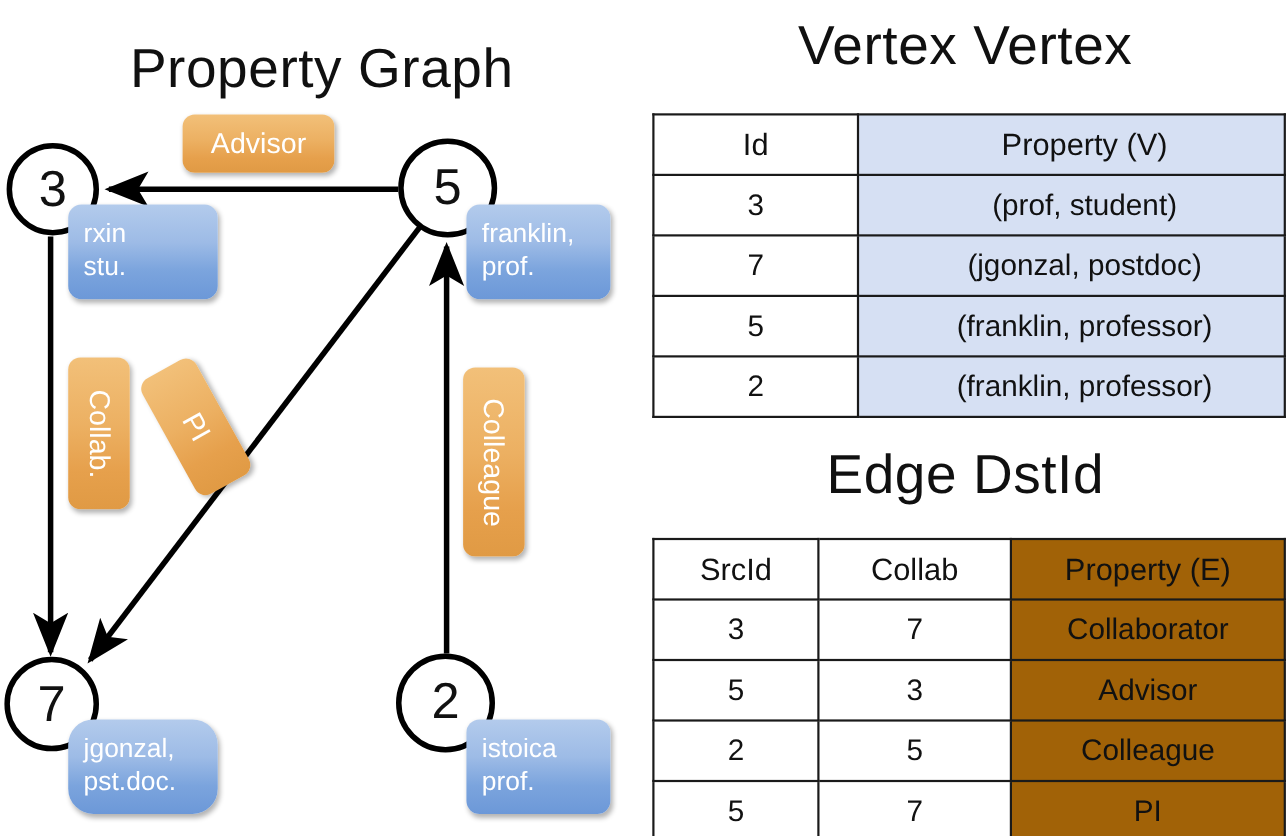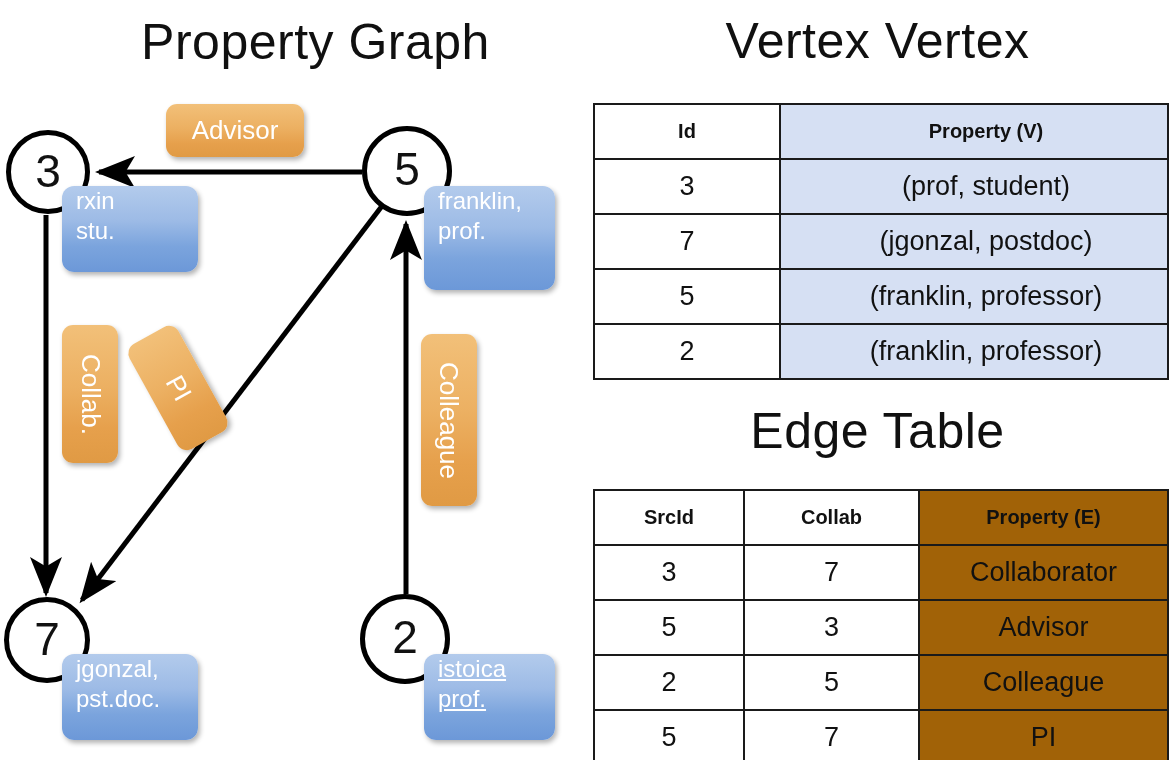--- a/index.html
+++ b/index.html
@@ -20,21 +20,21 @@
   .title {
     position: absolute;
     font-family: "Liberation Sans", sans-serif;
     font-weight: 300;
     font-size: 50px;
     letter-spacing: 0.5px;
     color: #101010;
     white-space: nowrap;
     text-align: center;
   }
-  #title-property-graph { left: 0px;   top: 13px;  width: 585px; padding-left: 23px; }
+  #title-property-graph { left: 0px;   top: 33px;  width: 585px; }
   #title-vertex-table   { left: 585px; top: 12px;  width: 585px; }
   #title-edge-table     { left: 585px; top: 402px; width: 585px; }
 
   
   #graph-panel {
     position: absolute;
     left: 0; top: 0;
     width: 585px; height: 760px;
   }
   #graph-edges {
@@ -66,21 +66,21 @@
   .prop-bubble {
     position: absolute;
     border-radius: 12px;
     background: linear-gradient(to bottom, #b3cbec 0%, #9dbbe6 40%, #7ba4dd 70%, #6c98d8 100%);
     box-shadow: 2px 3px 5px rgba(0,0,0,0.30);
     color: #ffffff;
     font-family: "Liberation Sans", sans-serif;
     font-weight: 300;
     font-size: 24px;
     line-height: 30px;
-    padding: 0 0 0 14px;
+    padding: 12px 0 0 14px;
     box-sizing: border-box;
     z-index: 6;
     white-space: pre-line;
   }
 
   
   .edge-label {
     position: absolute;
     border-radius: 11px;
     background: linear-gradient(to bottom, #f2c079 0%, #ecb062 45%, #e6a04c 75%, #e09a44 100%);
@@ -110,43 +110,43 @@
     border: 2px solid #1a1a1a;
     text-align: center;
     font-weight: 300;
     font-size: 27px;
     color: #111;
     padding: 0;
     height: 53px;
     vertical-align: middle;
   }
   .dtable th {
-    font-weight: 700;
-    font-size: 20px;
+    font-weight: 400;
+    font-size: 28px;
   }
   #vertex-table { left: 593px; top: 103px; width: 574px; }
   #vertex-table col.c-id   { width: 186px; }
   #vertex-table col.c-prop { width: 388px; }
   #vertex-table .prop-col  { background: #d6e0f3; padding-left: 24px; }
 
   #edge-table { left: 593px; top: 489px; width: 574px; }
   #edge-table col.c-src  { width: 150px; }
   #edge-table col.c-dst  { width: 175px; }
   #edge-table col.c-prop { width: 249px; }
   #edge-table .prop-col  { background: #a16207; }
   #edge-table td.prop-col { font-size: 27px; }
 </style>
 </head>
 <body>
 
 <div class="title" id="title-property-graph">Property Graph</div>
 
 <div class="title" id="title-vertex-table">Vertex Vertex</div>
 
-<div class="title" id="title-edge-table">Edge Table</div>
+<div class="title" id="title-edge-table">Edge DstId</div>
 
 <div id="graph-panel">
 
   <svg id="graph-edges" viewBox="0 0 585 760" xmlns="http://www.w3.org/2000/svg">
     <defs>
       <marker id="arrowhead" markerWidth="9" markerHeight="9" refX="7.2" refY="3.2" orient="auto" markerUnits="strokeWidth">
         <path d="M0,0 L8,3.2 L0,6.4 L1.9,3.2 z" fill="#000"></path>
       </marker>
     </defs>
 
@@ -159,31 +159,31 @@
     <line x1="406" y1="594" x2="406" y2="224" stroke="#000" stroke-width="5" marker-end="url(#arrowhead)"></line>
   </svg>
 
   <div class="node" style="left:6px; top:130px; width:84px; height:84px;"></div>
   <div class="node-label" style="left:6px; top:144px; width:84px;">3</div>
   <div class="prop-bubble" style="left:62px; top:186px; width:136px; height:86px;">rxin
 stu.</div>
 
   <div class="node" style="left:362px; top:126px; width:90px; height:90px;"></div>
   <div class="node-label" style="left:362px; top:142px; width:90px;">5</div>
-  <div class="prop-bubble" style="left:424px; top:186px; width:131px; height:104px;">franklin,
+  <div class="prop-bubble" style="left:424px; top:186px; width:131px; height:86px;">franklin,
 prof.</div>
 
   <div class="node" style="left:4px; top:597px; width:86px; height:86px;"></div>
   <div class="node-label" style="left:4px; top:612px; width:86px;">7</div>
-  <div class="prop-bubble" style="left:62px; top:654px; width:136px; height:86px;">jgonzal,
+  <div class="prop-bubble" style="left:62px; top:654px; width:136px; height:86px;border-radius:23px;">jgonzal,
 pst.doc.</div>
 
   <div class="node" style="left:360px; top:594px; width:90px; height:90px;"></div>
   <div class="node-label" style="left:360px; top:610px; width:90px;">2</div>
-  <div class="prop-bubble" style="left:424px; top:654px; width:131px; height:86px;text-decoration:underline;">istoica
+  <div class="prop-bubble" style="left:424px; top:654px; width:131px; height:86px;">istoica
 prof.</div>
 
   <div class="edge-label" style="left:166px; top:104px; width:138px; height:53px;">Advisor</div>
 
   <div class="edge-label" style="left:62px; top:325px; width:56px; height:138px;">
     <span class="rot-cw">Collab.</span>
   </div>
 
   <div class="edge-label rot-box" style="left:150px; top:328px; width:56px; height:120px; transform:rotate(-29deg);">
     <span class="rot-cw">PI</span>

